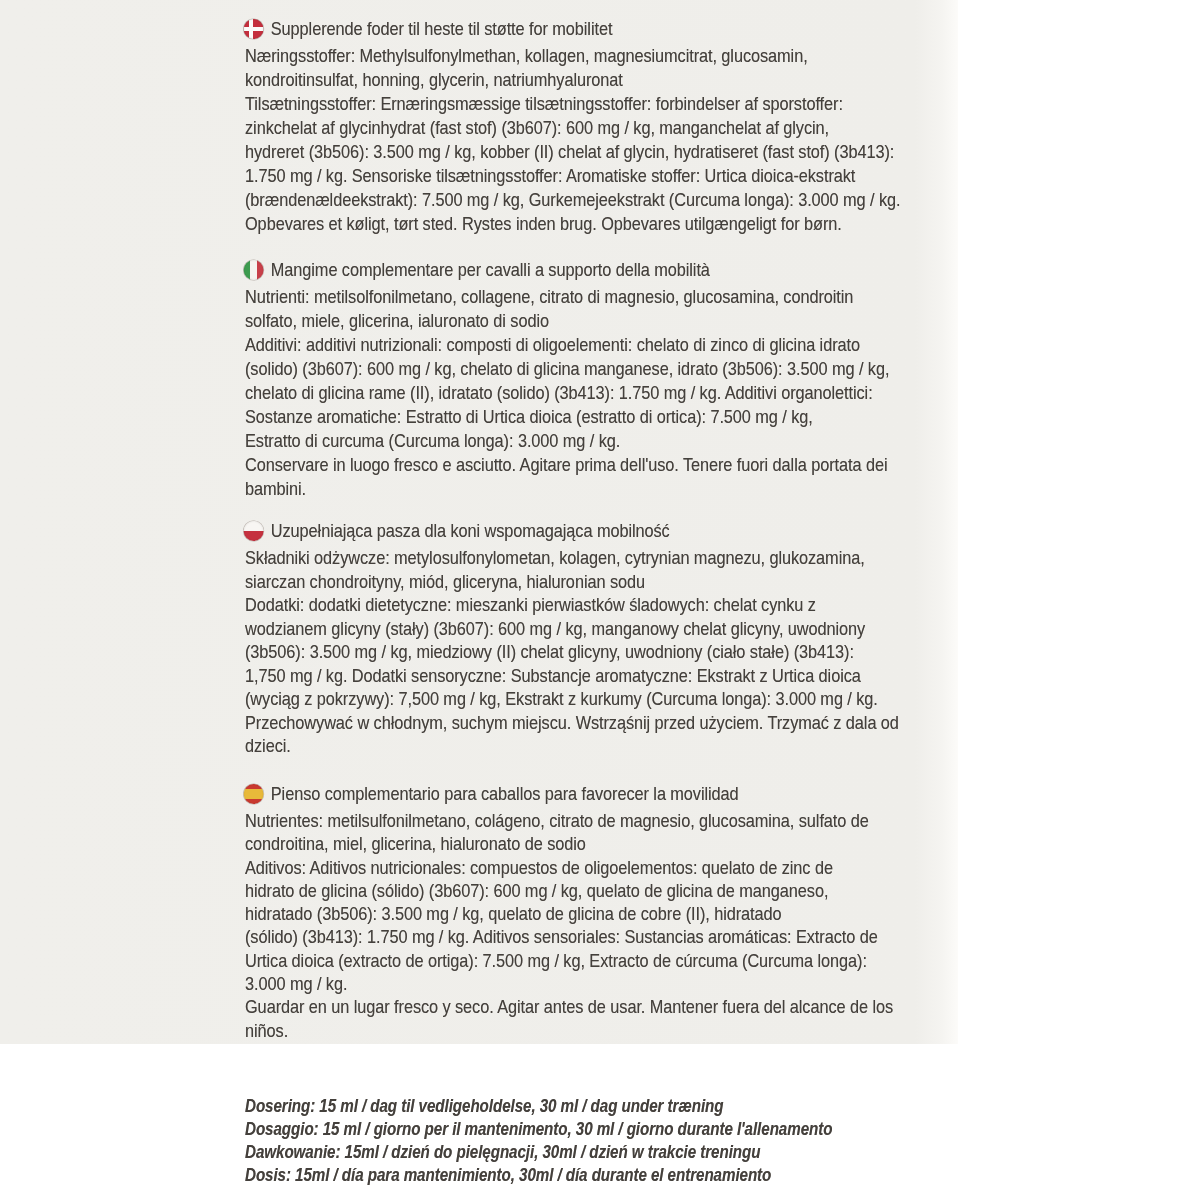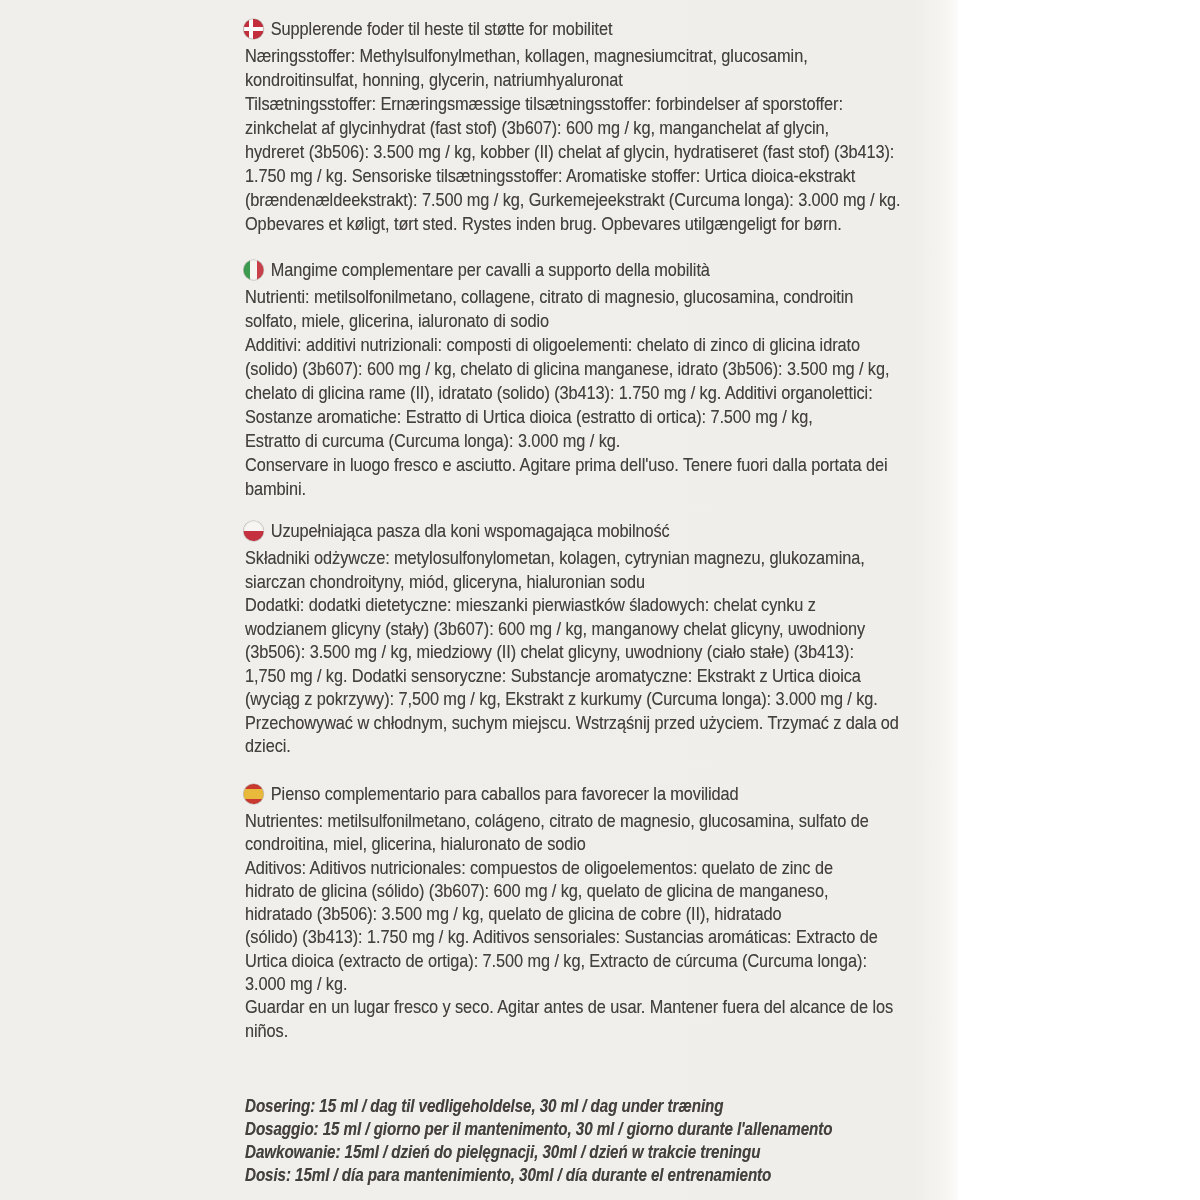--- a/index.html
+++ b/index.html
@@ -2,21 +2,21 @@
 <html><head>
 <meta charset="utf-8">
 <style>
   html,body{margin:0;padding:0;}
   body{
     width:1200px;height:1200px;position:relative;overflow:hidden;
     background:#ffffff;
     font-family:"Liberation Sans",sans-serif;
   }
   .label-area{
-    position:absolute;left:0;top:0;width:958px;height:1200px;
+    position:absolute;left:0;top:0;width:958px;height:1044px;
     background:linear-gradient(to right,#f0efeb 0px,#efeeea 915px,#f5f4f1 942px,#fcfbf9 958px);
   }
   .sec{
     position:absolute;left:245px;width:720px;
     color:#44403c;
     font-size:19px;
     letter-spacing:-0.1px;
     white-space:nowrap;
     transform:scaleX(0.86);
     transform-origin:0 0;

